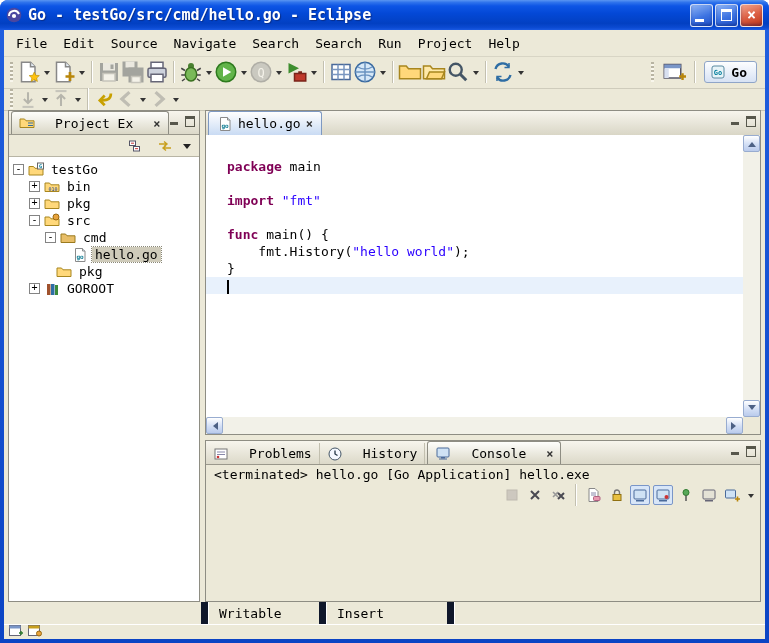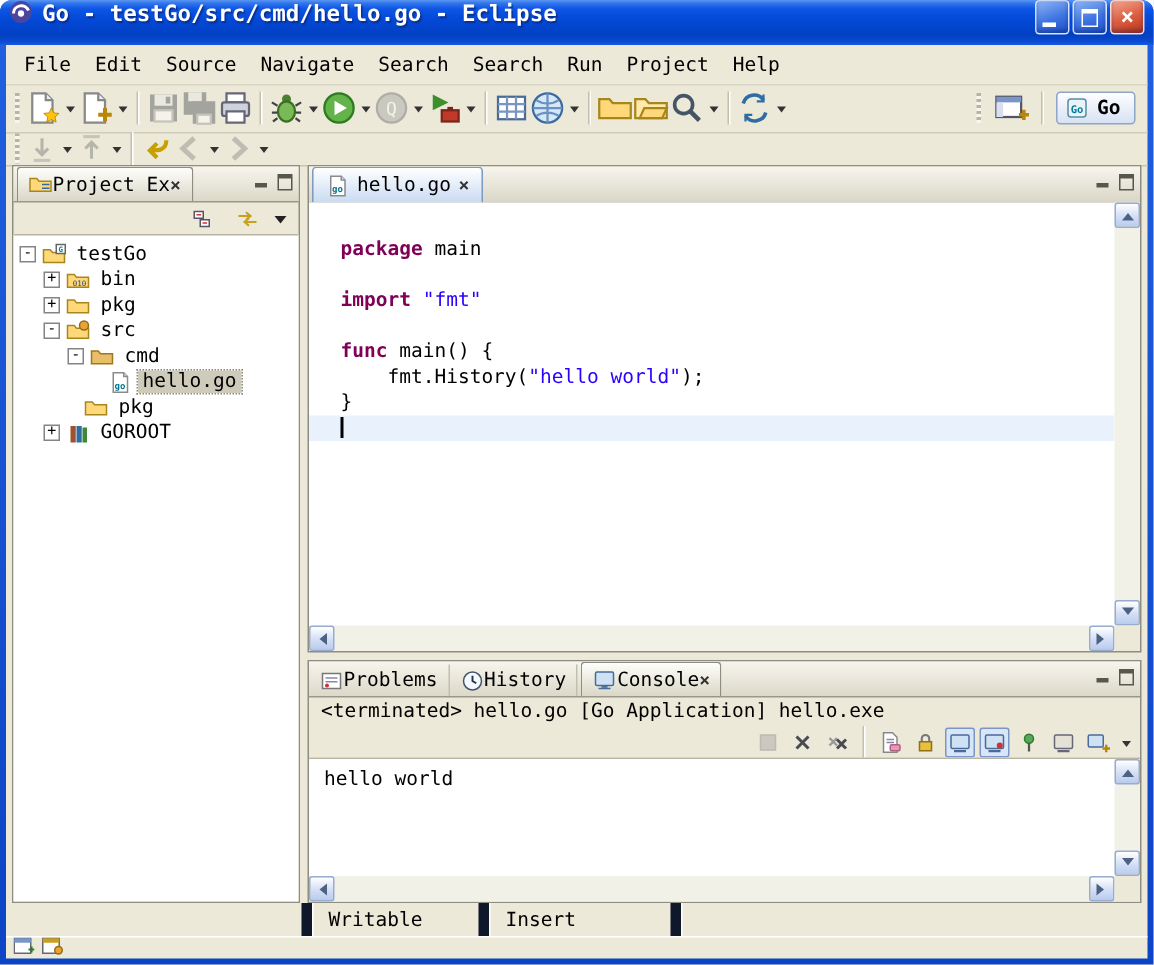--- a/index.html
+++ b/index.html
@@ -3,21 +3,21 @@
 <meta charset="utf-8">
 <style>
   html,body{margin:0;padding:0}
   body{width:769px;height:643px;overflow:hidden;background:#fff;
        font-family:"DejaVu Sans Mono","Liberation Mono",monospace;font-size:13px;color:#000}
   .window{position:absolute;left:0;top:0;width:769px;height:643px;
           background:linear-gradient(180deg,#2160E0,#0B44C4);border-radius:8px 8px 0 0}
   
   .titlebar{position:absolute;left:0;top:0;right:0;height:30px;border-radius:8px 8px 0 0;
             background:linear-gradient(180deg,#5A96F2 0%,#2F73EC 8%,#0D55E5 20%,#0348D6 45%,#0240C2 78%,#0B4AD2 92%,#1A5AE2 100%);
-            display:flex;padding:0 6px;box-sizing:border-box}
+            display:flex;align-items:center;padding:0 6px;box-sizing:border-box}
   .title-text{color:#fff;font-weight:bold;font-size:15px;margin-left:6px;flex:1;white-space:nowrap;
               overflow:hidden;text-shadow:1px 1px 1px #0A2E8A}
   .win-btns{display:flex;gap:2px}
   .wbtn{position:relative;width:21px;height:21px;border-radius:3px;border:1px solid rgba(255,255,255,.75);
         background:linear-gradient(160deg,#8FB4F4 0%,#3E74E2 55%,#1E50C8 100%);
         box-shadow:inset 0 -2px 3px rgba(0,20,90,.35);display:flex;align-items:center;justify-content:center}
   .wbtn.close{background:linear-gradient(160deg,#F2A48C 0%,#DC6044 50%,#BE3316 100%)}
   .g-min{position:absolute;left:4px;bottom:4px;width:9px;height:3px;background:#fff}
   .g-max{width:9px;height:8px;border:1px solid #fff;border-top:3px solid #fff}
   .g-x::before{content:"×";color:#fff;font-weight:bold;font-size:15px;line-height:1}
@@ -41,21 +41,21 @@
   .persp-chip{display:flex;align-items:center;gap:5px;padding:2px 9px 2px 5px;border:1px solid #8FA5C8;border-radius:3px;
               background:linear-gradient(180deg,#FDFEFF,#D7E2F4);font-weight:bold}
   
   .workspace{position:absolute;left:0;top:80px;right:0;height:492px}
   .panel{position:absolute;border:1px solid #8E8D83;background:#ECE9D8;box-sizing:border-box}
   .explorer{left:4px;top:0;width:192px;height:492px}
   .editor{left:201px;top:0;width:556px;height:325px}
   .console{left:201px;top:330px;width:556px;height:162px}
   .tabstrip{position:relative;height:23px;display:flex;align-items:flex-end;
             background:linear-gradient(180deg,#F7F5ED,#DCD9C9);border-bottom:1px solid #9A988C}
-  .vtab{display:flex;align-items:center;gap:0;height:21px;padding:0 7px;border-right:1px solid #C2BFAF;white-space:nowrap}
+  .vtab{display:flex;align-items:center;gap:20px;height:21px;padding:0 7px;border-right:1px solid #C2BFAF;white-space:nowrap}
   .vtab.active{background:linear-gradient(180deg,#FEFEFB,#DAD7C6);border:1px solid #8E8D83;border-bottom:none;
                border-radius:3px 3px 0 0;margin-left:2px;height:22px}
   .etab.active{background:linear-gradient(180deg,#FFFFFF,#C9DBF3);border:1px solid #7E99C2;border-bottom:none}
   .tclose::before{content:"×";font-weight:bold;font-size:12px;color:#333;line-height:1}
   .strip-btns{position:absolute;right:4px;top:5px;display:flex;gap:6px}
   .mmin,.mmax{position:relative;width:10px;height:10px;display:inline-block}
   .mmin::after{content:"";position:absolute;left:1px;right:1px;bottom:1px;height:3px;background:#57574C}
   .mmax::after{content:"";position:absolute;left:0;top:0;width:8px;height:7px;border:1px solid #57574C;border-top:3px solid #57574C}
   .ticon{width:16px;height:16px;flex:none;display:inline-flex}
   .ticon svg{width:16px;height:16px}
@@ -593,40 +593,20 @@
               </svg>
           </span>
           <span class="cbtn">
             <svg viewBox="0 0 16 16">
                 <rect x="1.5" y="3" width="10" height="8" rx="1" fill="#CFE2F4" stroke="#4A6A9A"></rect>
                 <path d="M11 12h5M13.5 9.5v5" stroke="#B8860B" stroke-width="1.6"></path>
               </svg>
           </span>
           <span class="dd"></span>
         </div>
-        <div class="cout">
-          <div class="cout-text">hello world</div>
-          <div class="sbv">
-            <span class="sbtn up">
-                <span class="tri tri-up"></span>
-              </span>
-            <span class="sbtn dn">
-                <span class="tri tri-dn"></span>
-              </span>
-          </div>
-          <div class="sbh">
-            <span class="sbtn lf">
-                <span class="tri tri-lf"></span>
-              </span>
-            <span class="sbtn rt">
-                <span class="tri tri-rt"></span>
-              </span>
-          </div>
-          <div class="sbcorner"></div>
-        </div>
       </div>
     </div>
 
     <div class="statusbar">
       <span class="sb-sp"></span>
       <span class="sb-cell w1">Writable</span>
       <span class="sb-cell w2">Insert</span>
       <span class="sb-cell fill"></span>
     </div>
 

